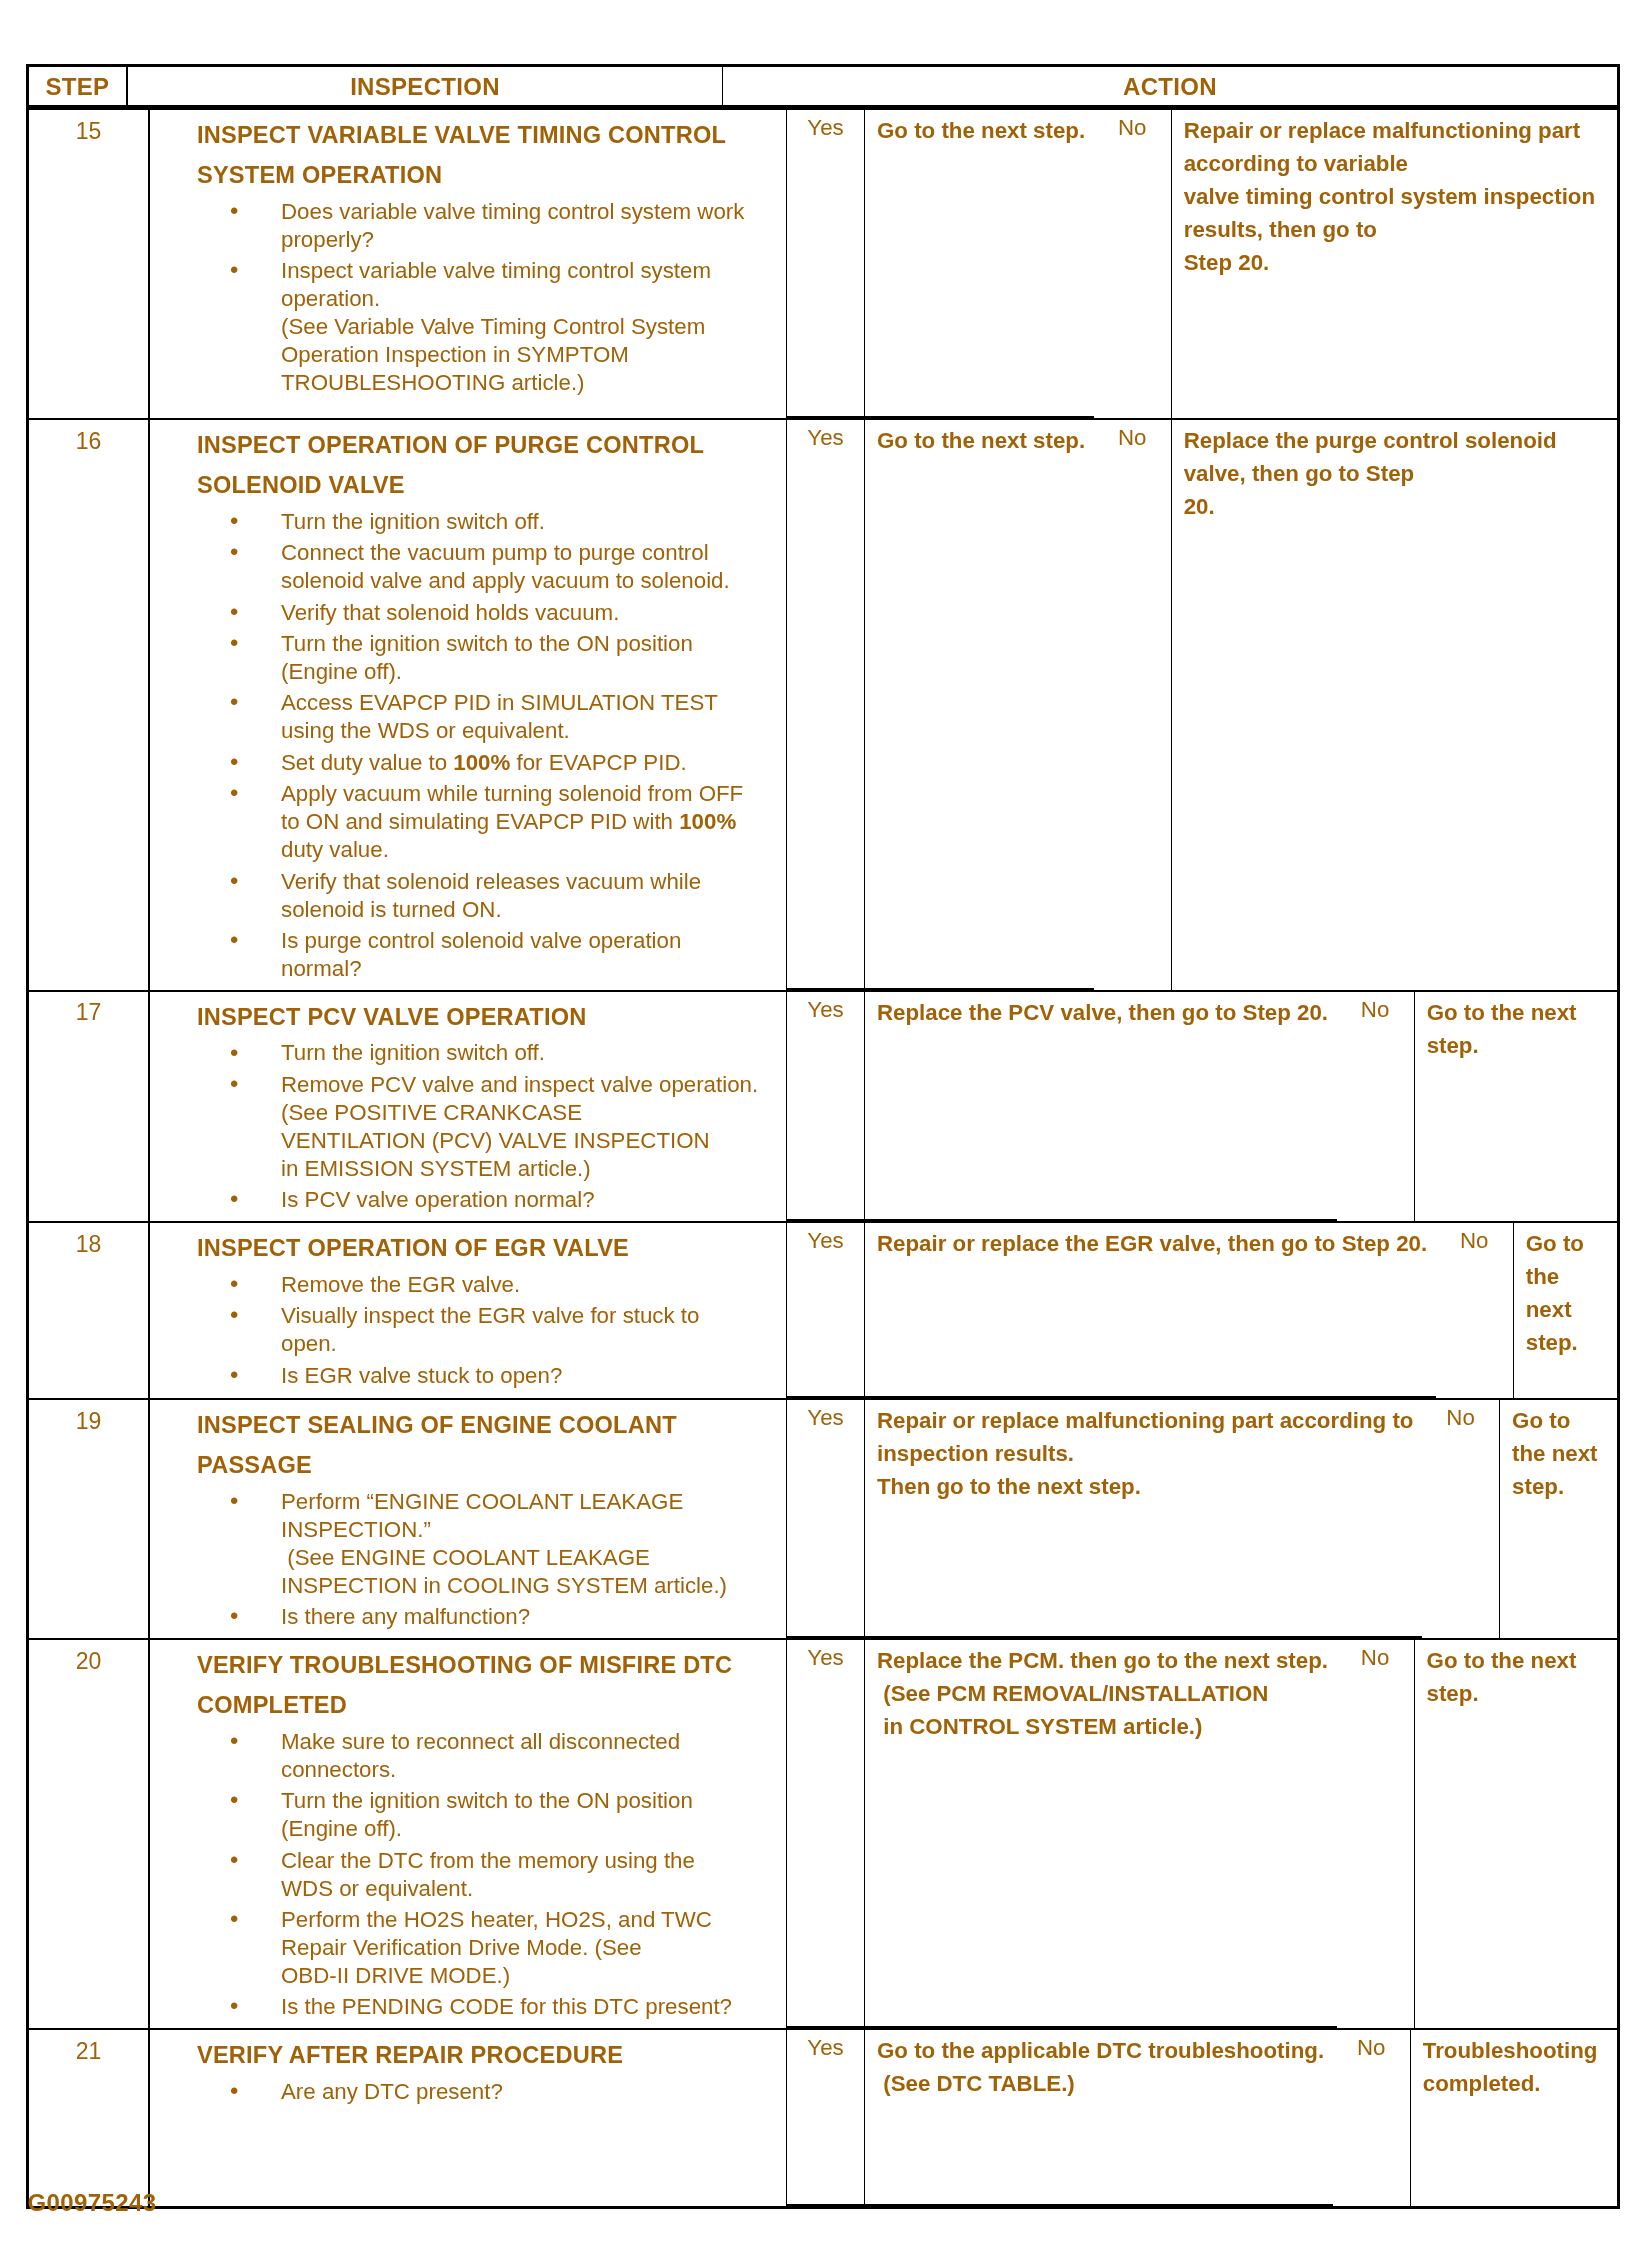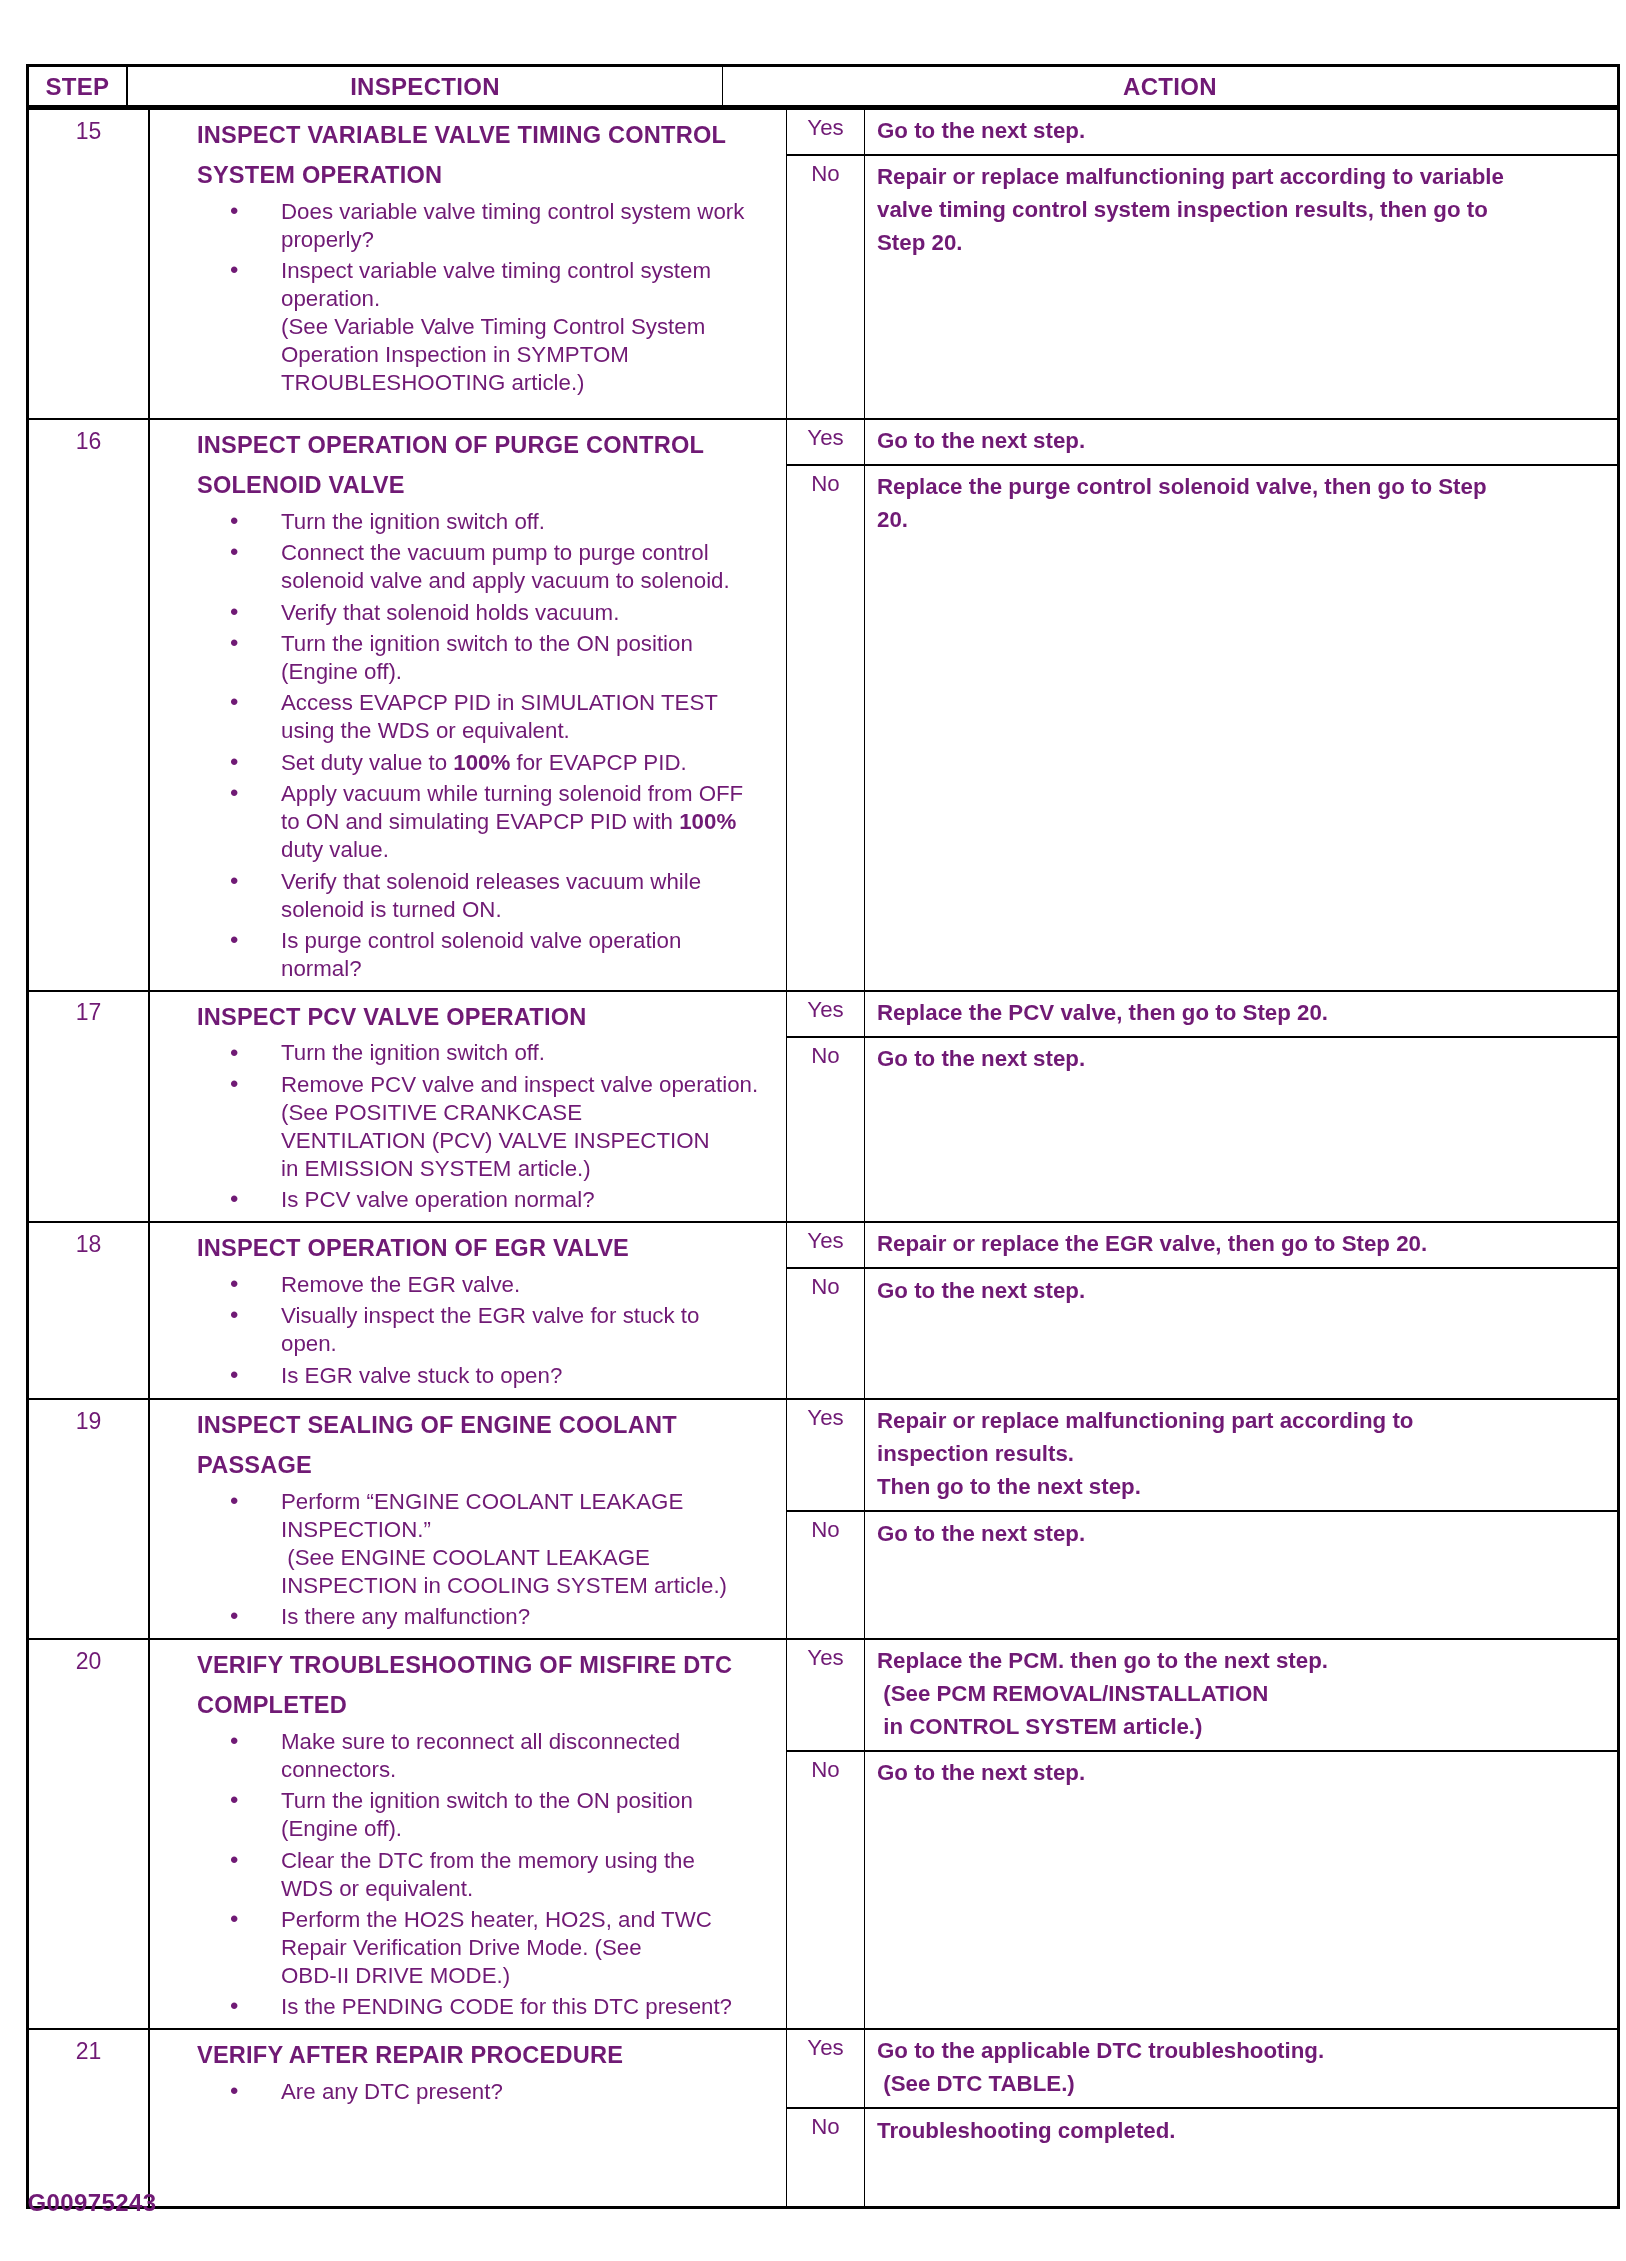--- a/index.html
+++ b/index.html
@@ -1,18 +1,18 @@
 <!DOCTYPE html>
 <html style="font-size:13.7px"><head>
 <meta charset="utf-8">
 <style>
   html,body { margin:0; padding:0; background:#ffffff; }
   .page {
     position:relative; width:1626px; height:2261px; background:#ffffff;
-    font-family:"Liberation Sans", sans-serif; color:#701a75;
+    font-family:"Liberation Sans", sans-serif; color:#a16207;
   }
   .doc-table {
     position:absolute; left:26px; top:64px; width:1594px;
     border:3.4px solid #000; box-sizing:border-box; background:#fff;
   }
   .thead { display:flex; border-bottom:3.4px solid #000; }
   .th {
     box-sizing:border-box; height:38px; padding-top:6px; text-align:center;
     font-weight:bold; font-size:24px; letter-spacing:0.3px;
   }
@@ -40,21 +40,21 @@
   .bullets { list-style:none; margin:2.6px 0 0 0; padding:0; }
   .bullets li {
     position:relative; padding-left:84px; font-size:22.3px; line-height:28px;
     white-space:pre-wrap; margin-bottom:3.4px;
   }
   .bullets li::before {
     content:"•"; position:absolute; left:33px; top:-0.9px; font-size:24px;
   }
   .bullets b { font-weight:bold; }
 
-  .action-area { flex:1; display:flex; flex-direction:column; box-sizing:border-box; }
+  .action-area { flex:1; display:flex; flex-direction:row; box-sizing:border-box; }
   .sub { display:flex; }
   .sub-yes { border-bottom:2.6px solid #000; }
   .sub-no { flex:1; }
   .yn {
     width:78px; flex-shrink:0; box-sizing:border-box; border-right:1.7px solid #000;
     text-align:center; font-size:22.3px; padding-top:5.2px;
   }
   .act {
     flex:1; font-size:22.3px; line-height:33px; padding:4.3px 8.6px 6.9px 12px;
     white-space:pre-wrap;

